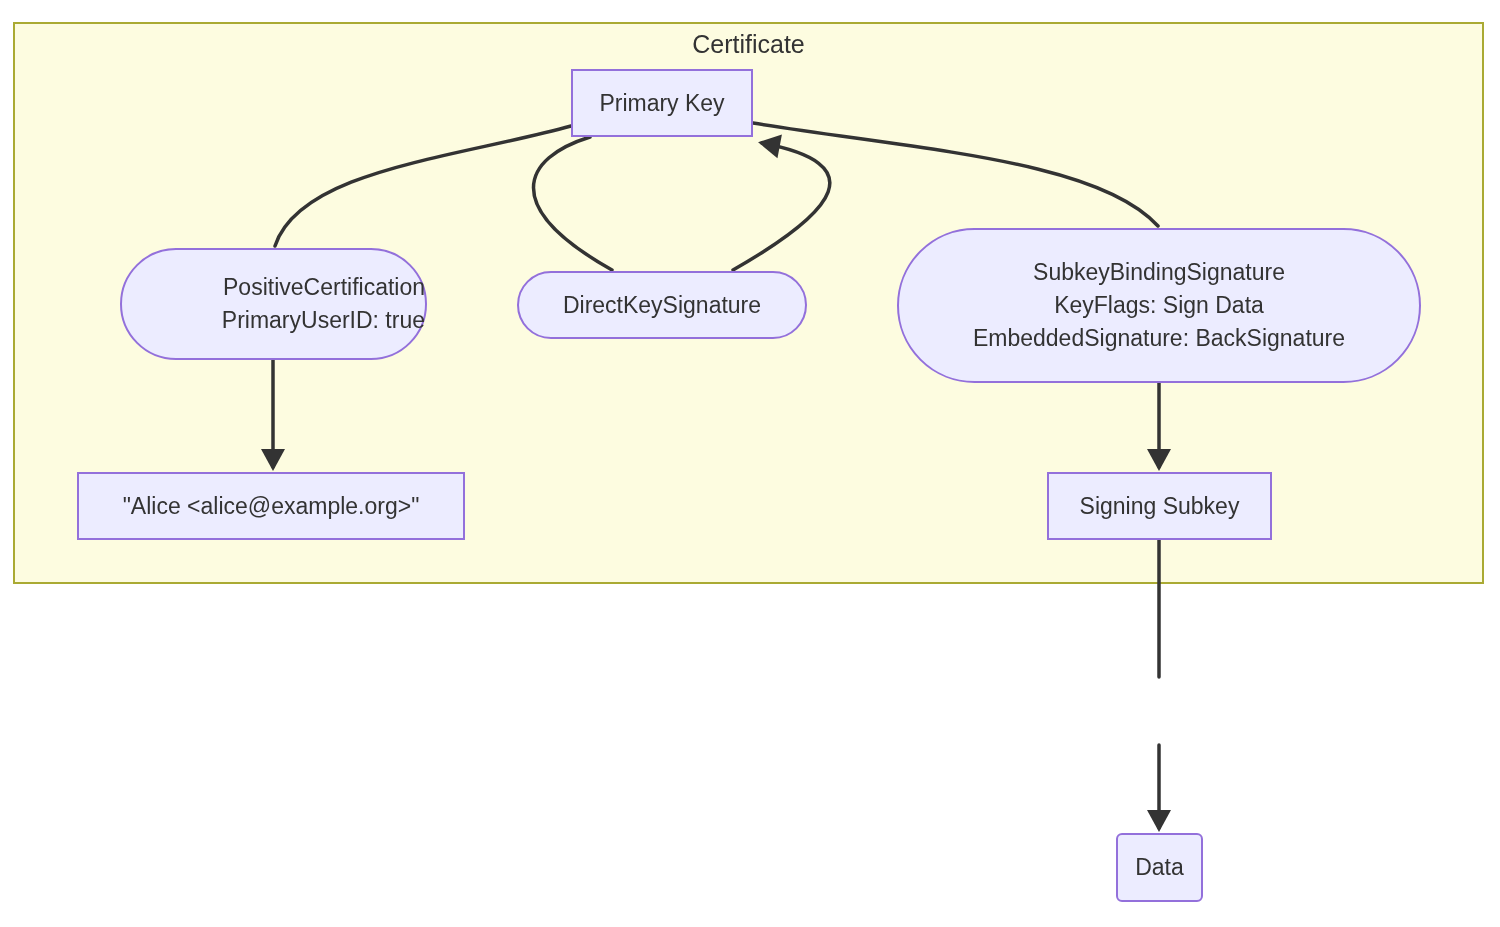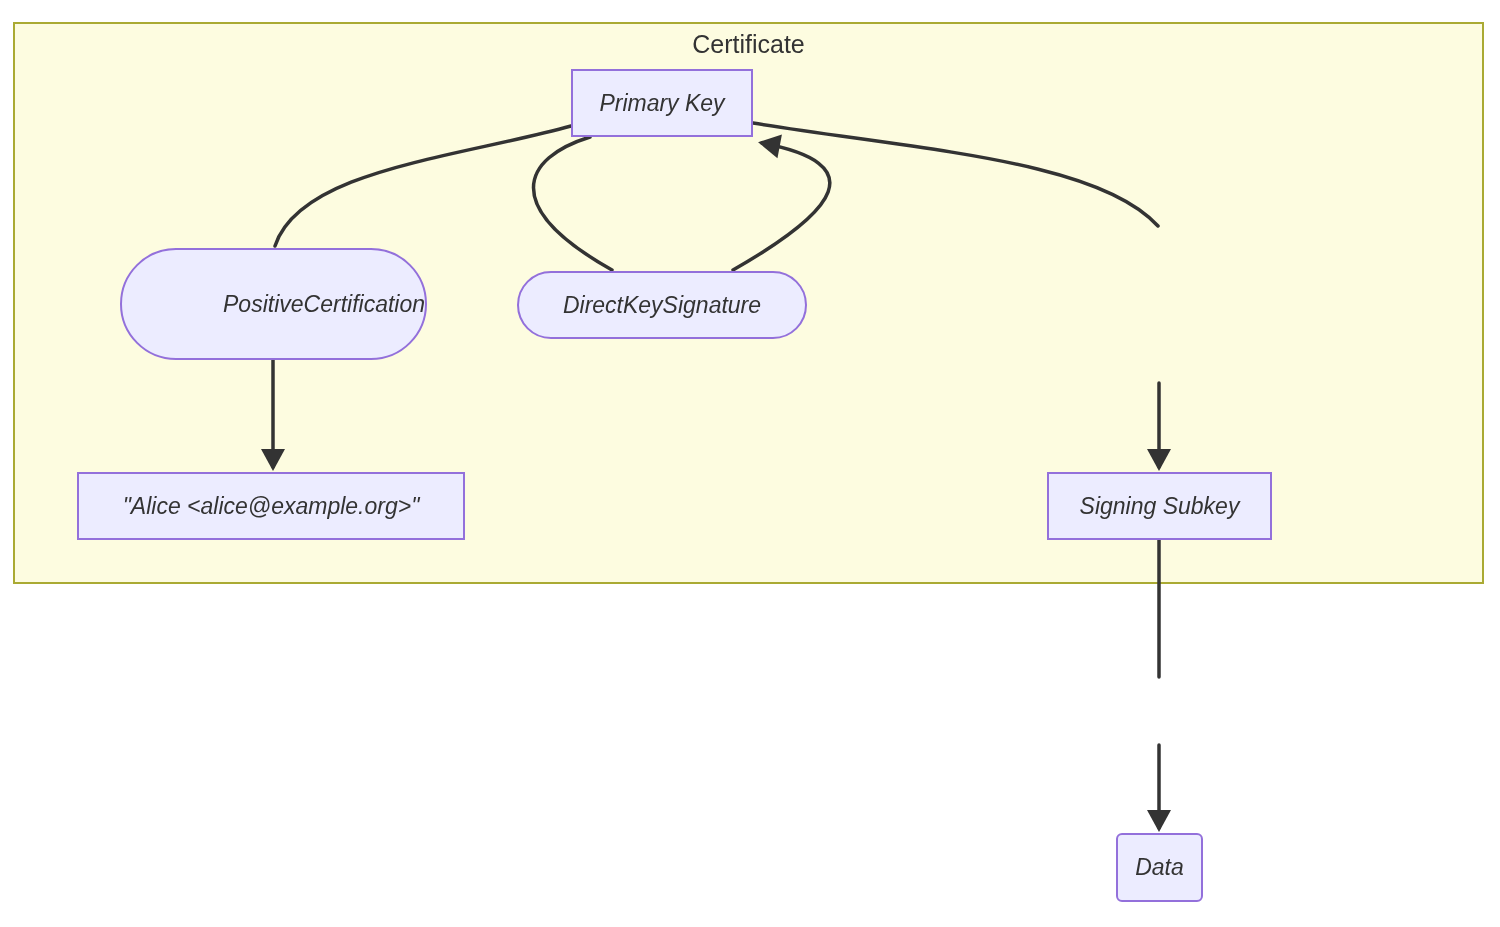--- a/index.html
+++ b/index.html
@@ -55,21 +55,21 @@
     align-items: center;
     justify-content: center;
     background: #ececff;
     border: 2px solid #9370db;
     color: #333333;
     font-size: 23px;
     line-height: 33px;
     text-align: center;
     white-space: nowrap;
   }
-  .node .line { display: block; font-style: italic; }
+  .node .line { display: block; }
   .stadium { border-radius: 999px; }
   .rounded  { border-radius: 6px; }
 
   
   #n-primary-key        { left: 571px;  top: 69px;  width: 182px; height: 68px;  }
   #n-positive-cert      { left: 120px;  top: 248px; width: 307px; height: 112px; align-items: flex-end; }
   #n-direct-key-sig     { left: 517px;  top: 271px; width: 290px; height: 68px; text-align: center;  }
   #n-subkey-binding-sig { left: 897px;  top: 228px; width: 524px; height: 155px; }
   #n-user-id            { left: 77px;   top: 472px; width: 388px; height: 68px;  }
   #n-signing-subkey     { left: 1047px; top: 472px; width: 225px; height: 68px;  }
@@ -101,26 +101,32 @@
     <path class="edge" d="M 1159 540 L 1159 677"></path>
     <path class="edge" d="M 1159 745 L 1159 828" marker-end="url(#arrowhead)"></path>
   </svg>
 
   <div class="node" id="n-primary-key">
     <span class="line">Primary Key</span>
   </div>
 
   <div class="node stadium" id="n-positive-cert">
     <span class="line">PositiveCertification</span>
+    <span class="line">PrimaryUserID: true</span>
   </div>
 
   <div class="node stadium" id="n-direct-key-sig">
     <span class="line">DirectKeySignature</span>
   </div>
 
+  <div class="node stadium" id="n-subkey-binding-sig">
+    <span class="line">SubkeyBindingSignature</span>
+    <span class="line">KeyFlags: Sign Data</span>
+    <span class="line">EmbeddedSignature: BackSignature</span>
+  </div>
 
   <div class="node" id="n-user-id">
     <span class="line">"Alice &lt;alice@example.org&gt;"</span>
   </div>
 
   <div class="node" id="n-signing-subkey">
     <span class="line">Signing Subkey</span>
   </div>
 
 

